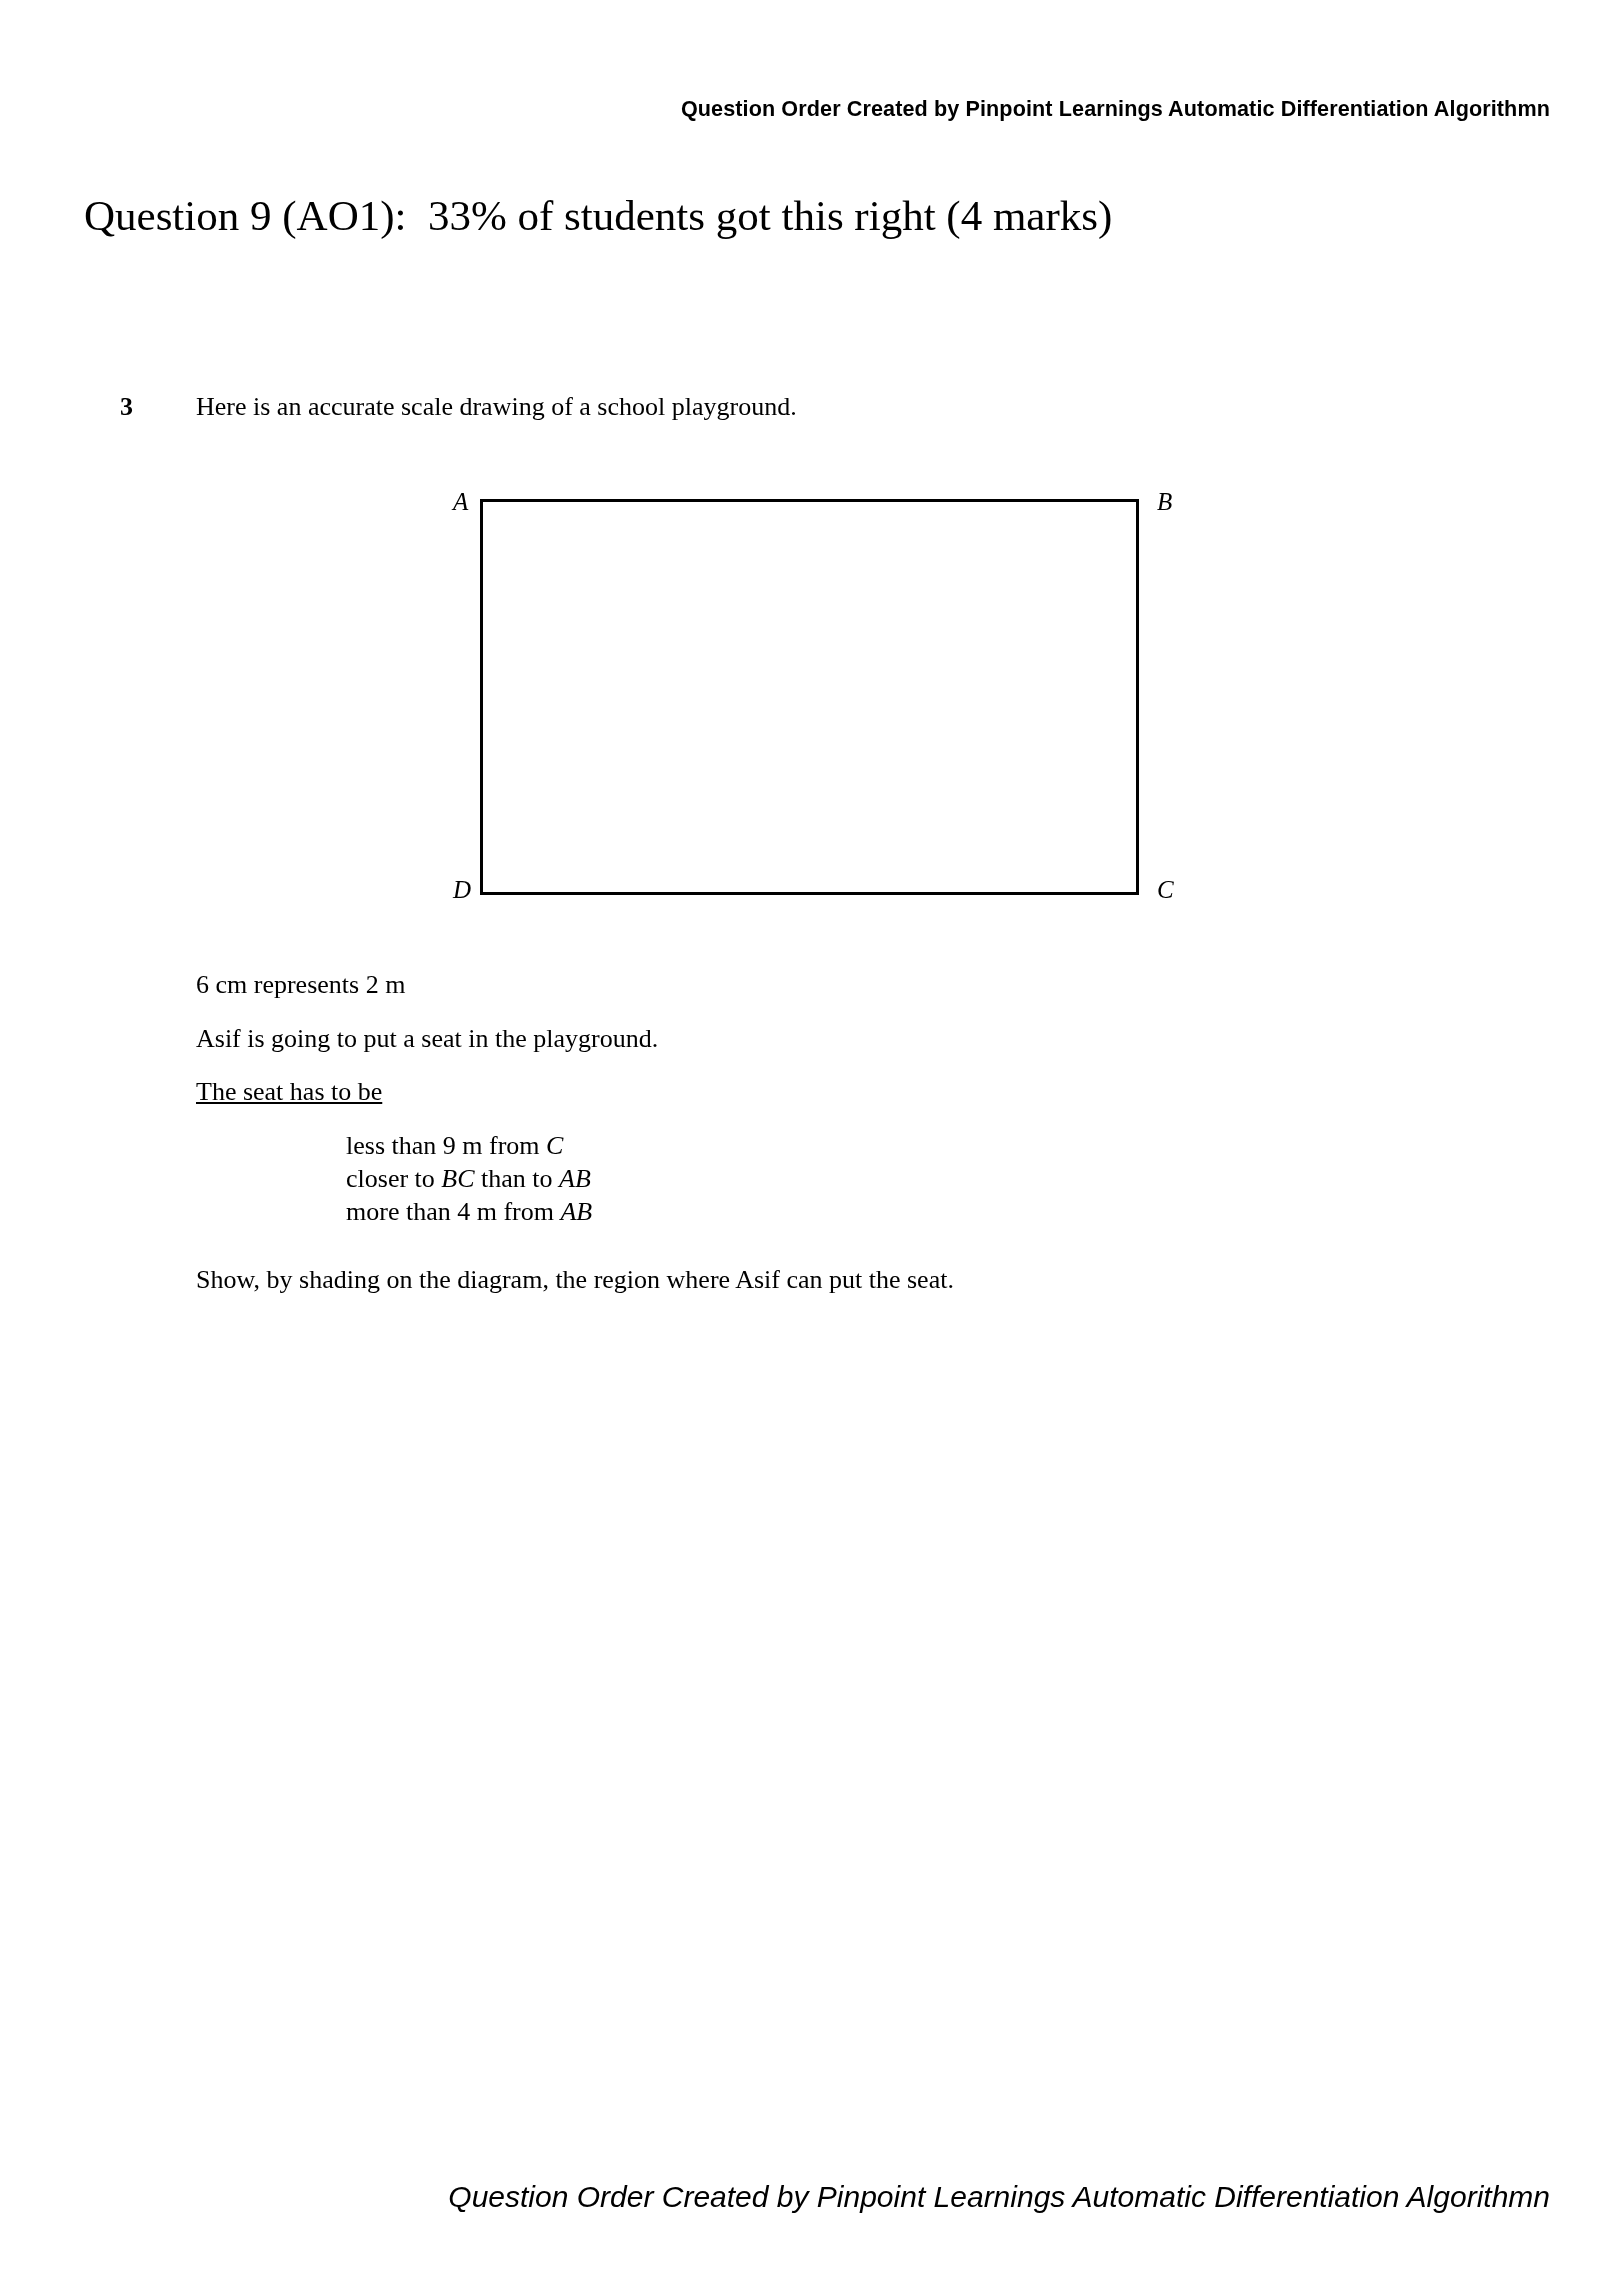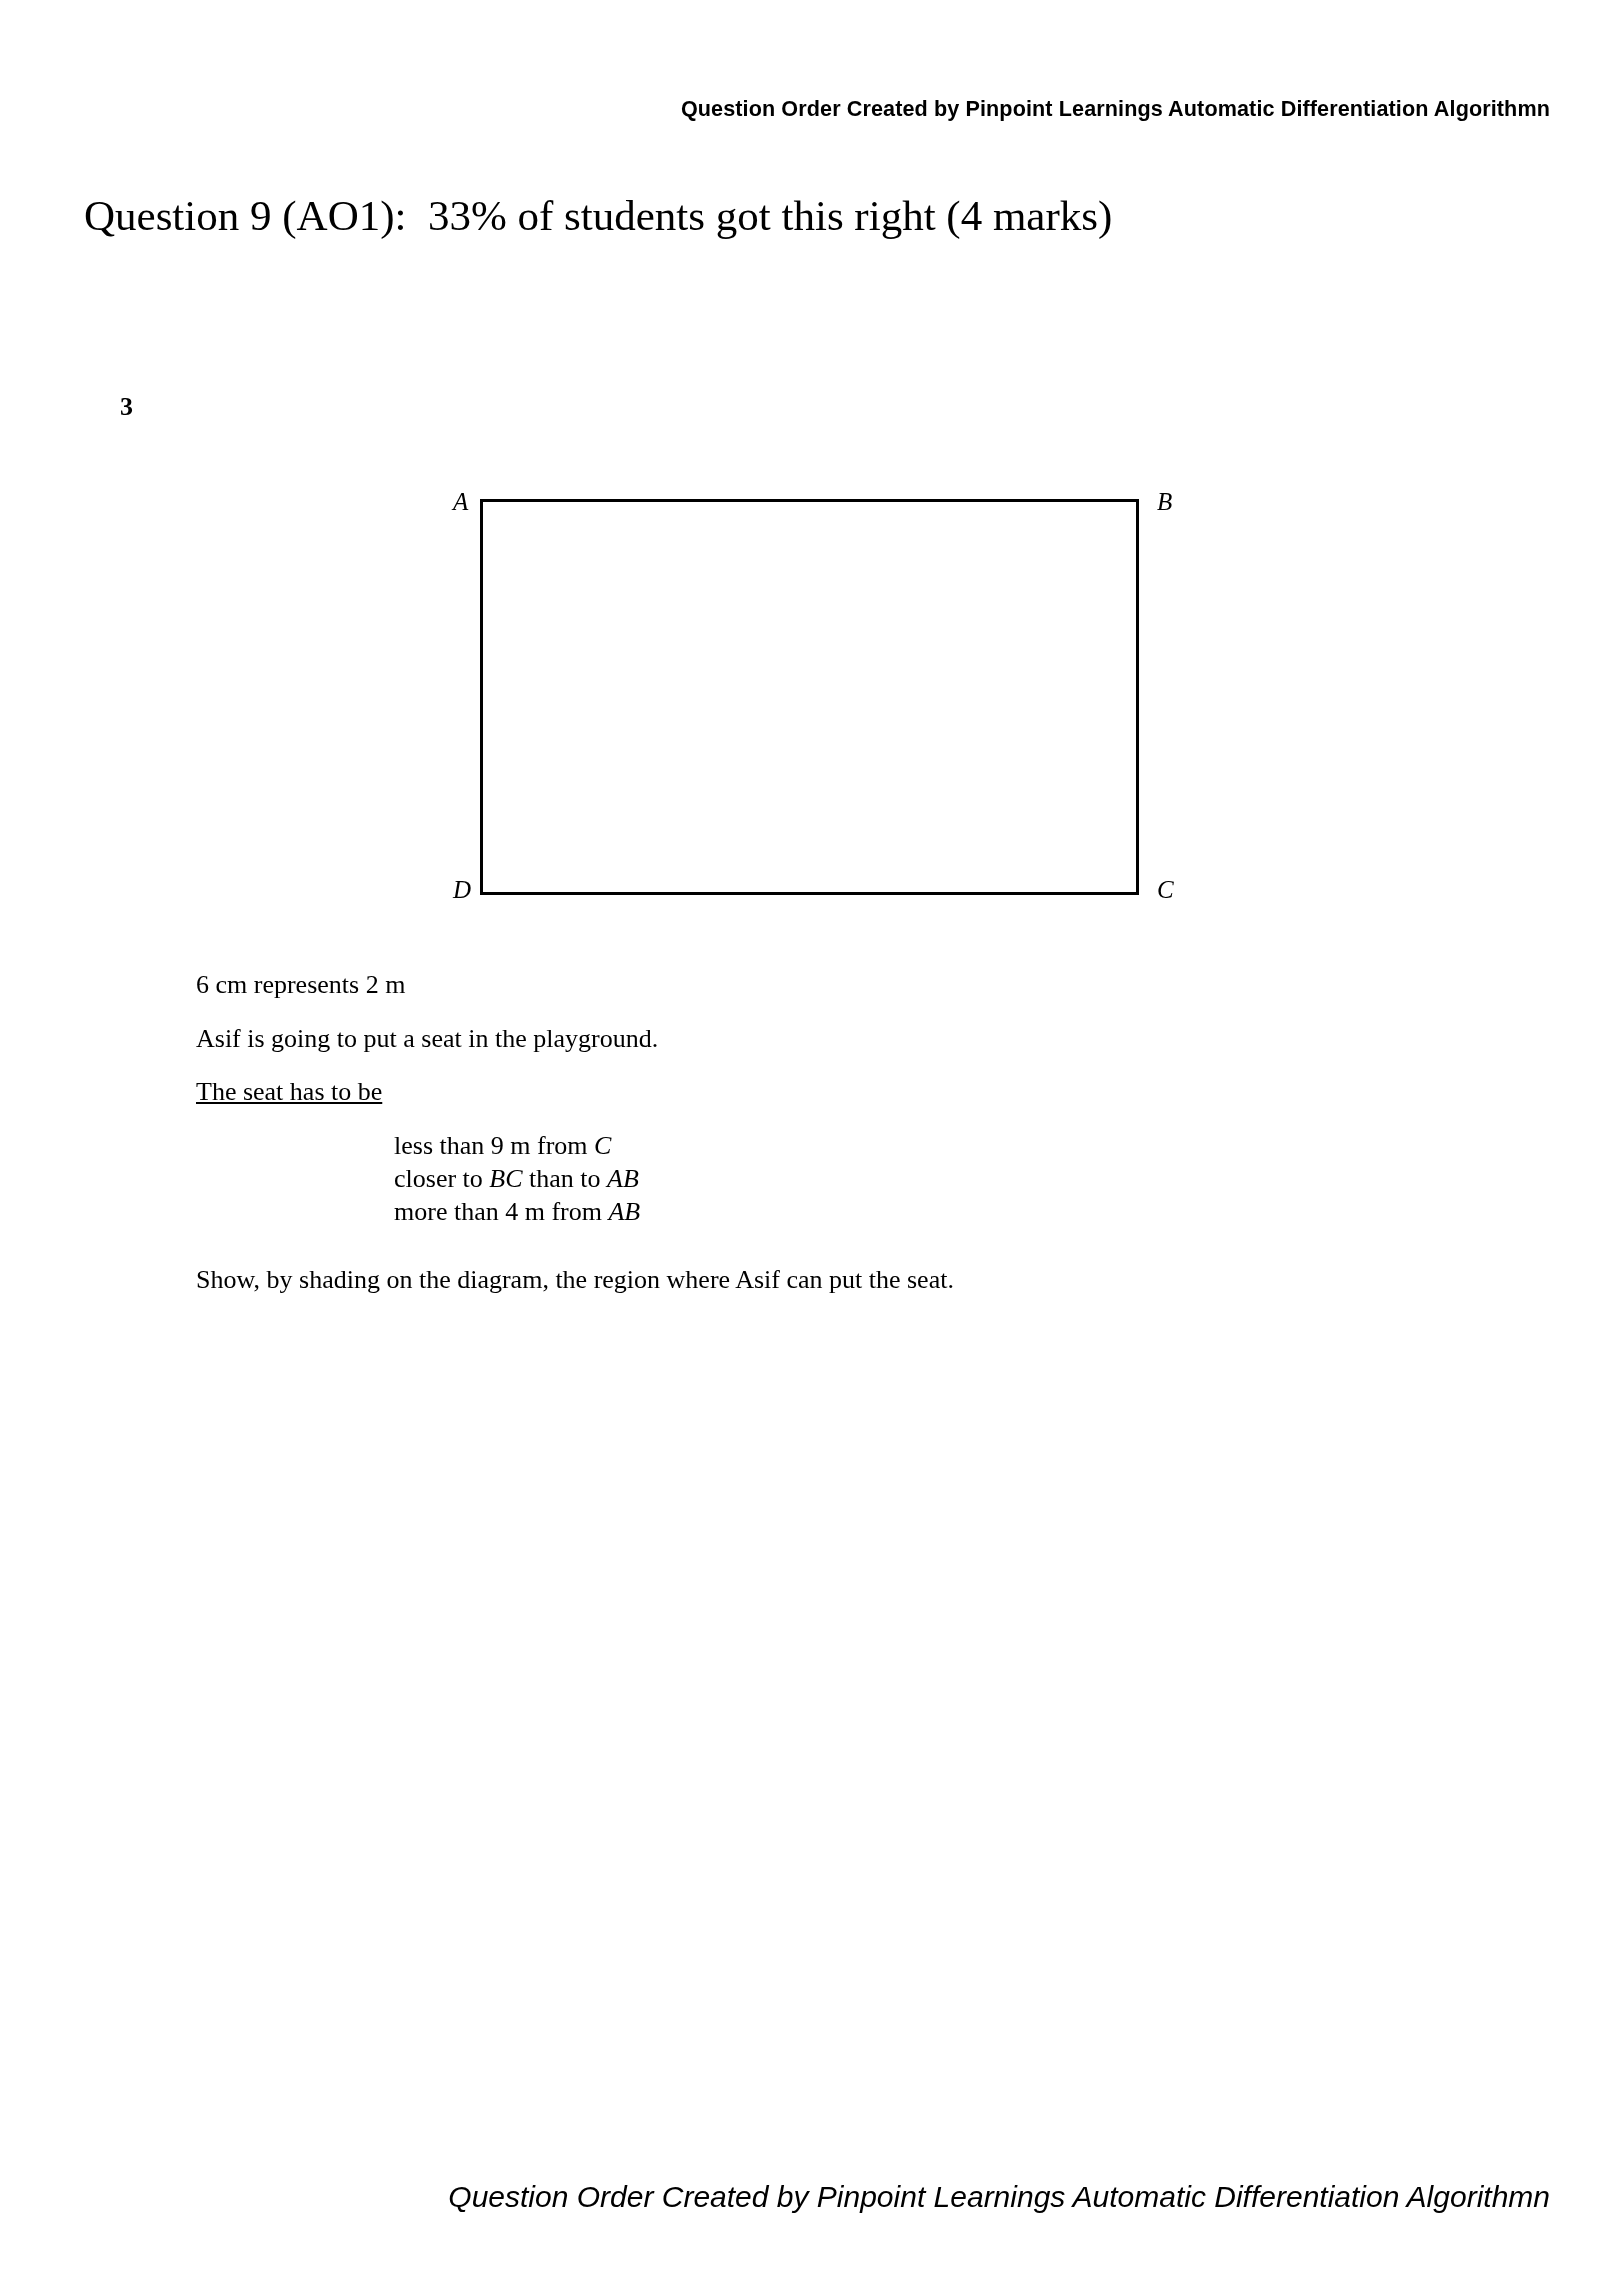--- a/index.html
+++ b/index.html
@@ -116,21 +116,20 @@
 
   .conditions {
     position: absolute;
     left: 346px;
     top: 1130px;
     font-size: 26px;
     line-height: 1.26;
   }
   .conditions .cond {
     white-space: nowrap;
-    margin-left: 48px;
   }
   em, .it { font-style: italic; }
 
   
   .doc-footer {
     position: absolute;
     left: 0;
     top: 2180px;
     width: 1550px;
     text-align: right;
@@ -146,20 +145,21 @@
 <body>
 
 <div class="page">
 
   <div class="doc-header">Question Order Created by Pinpoint Learnings Automatic Differentiation Algorithmn</div>
 
   <div class="page-title">Question 9 (AO1):  33% of students got this right (4 marks)</div>
 
   <div class="q-number">3</div>
 
+  <div class="q-intro">Here is an accurate scale drawing of a school playground.</div>
 
   <div class="diagram">
     <div class="playground-rect"></div>
     <span class="vertex-label vertex-a">A</span>
     <span class="vertex-label vertex-b">B</span>
     <span class="vertex-label vertex-d">D</span>
     <span class="vertex-label vertex-c">C</span>
   </div>
 
   <div class="stmt stmt-scale">6 cm represents 2 m</div>

